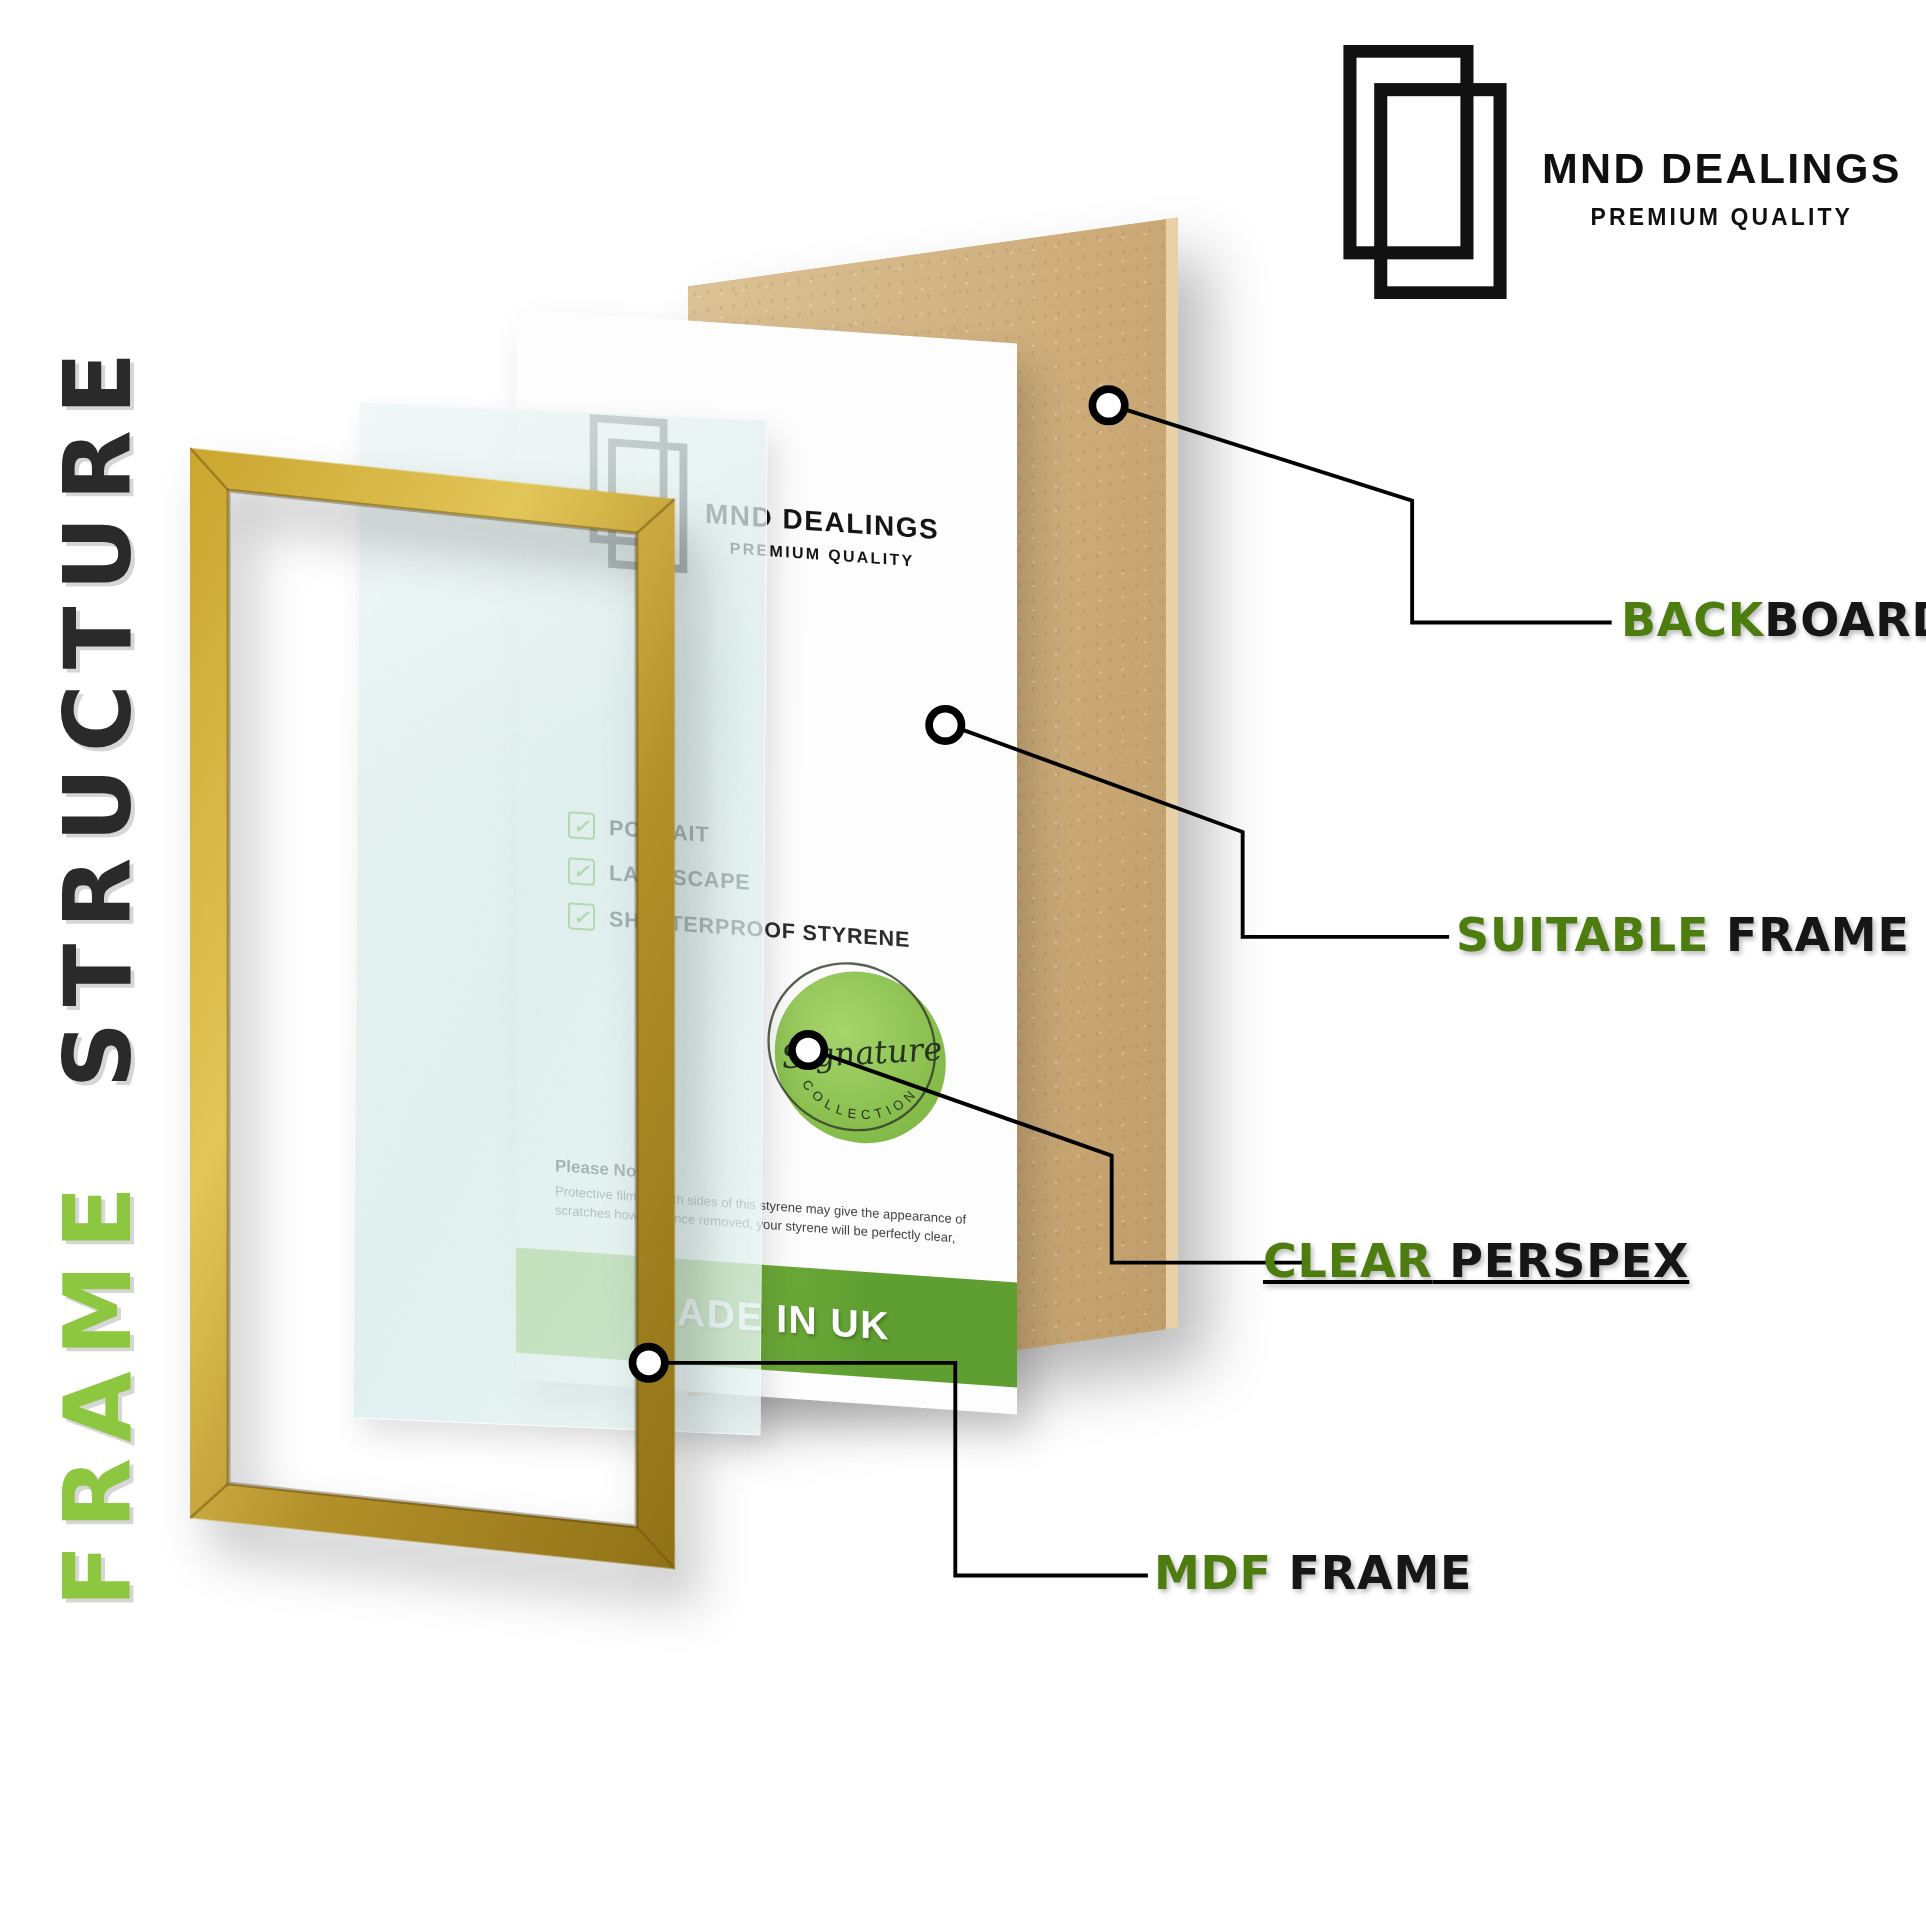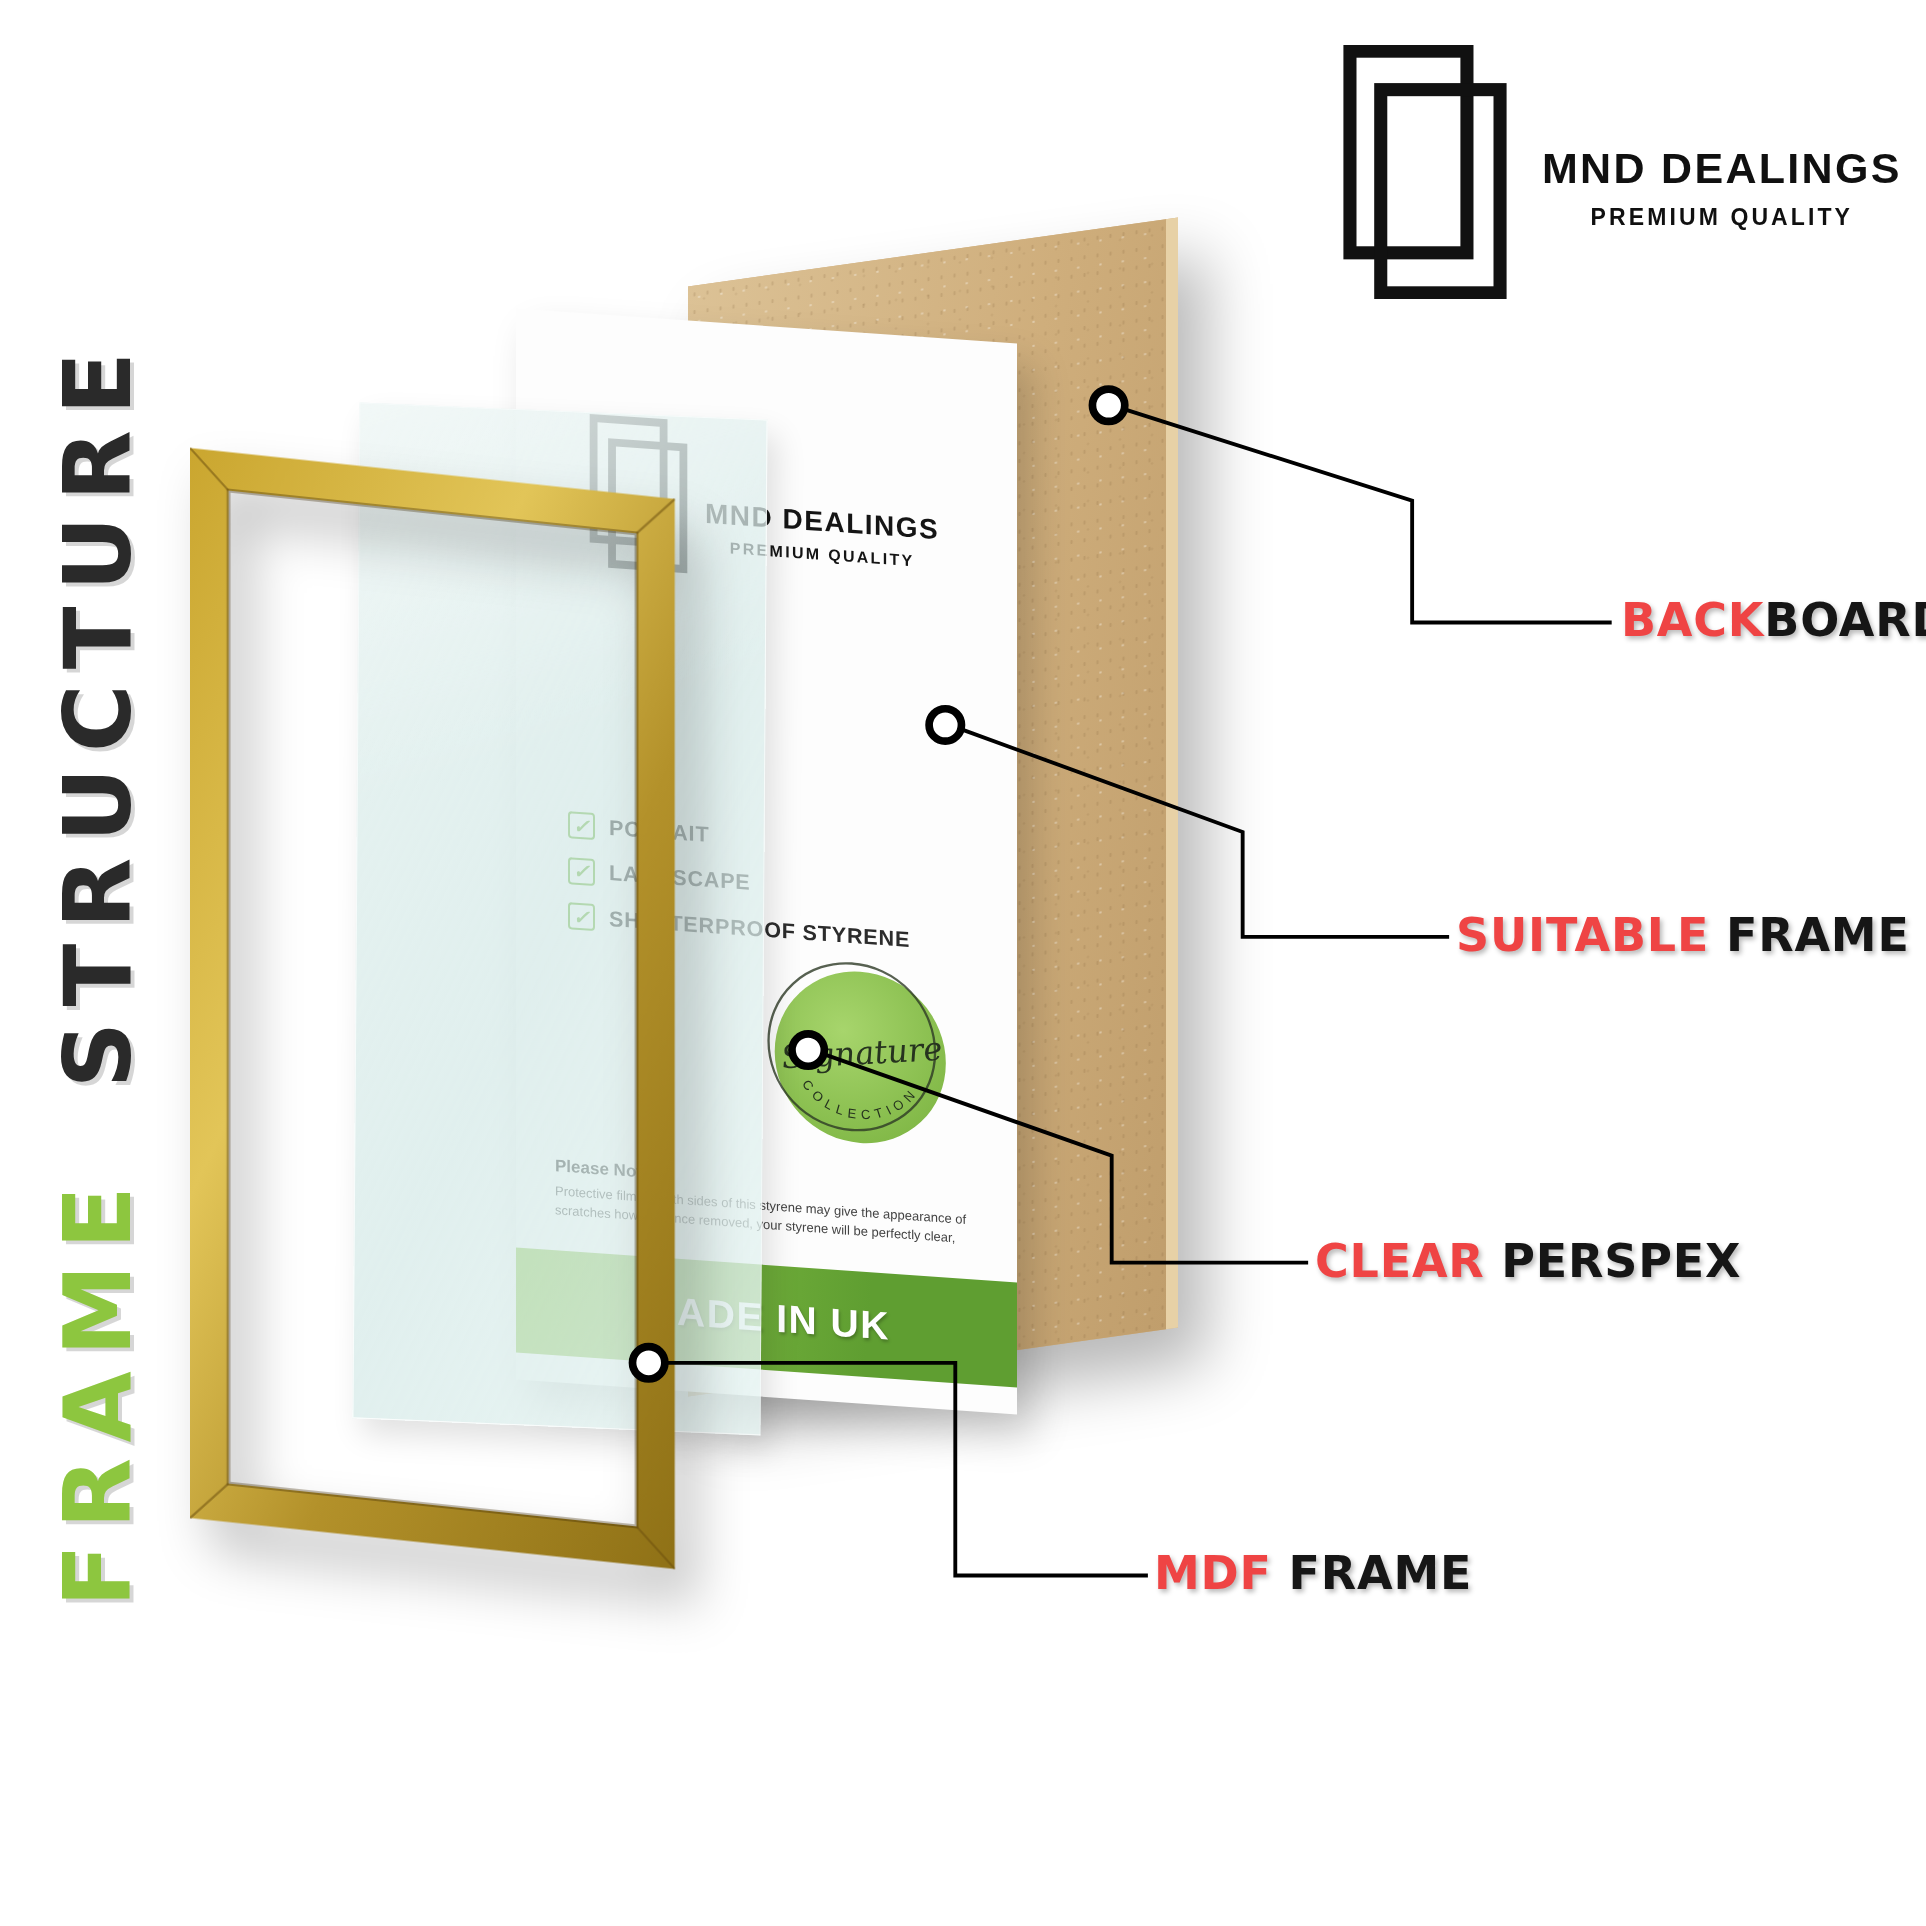--- a/index.html
+++ b/index.html
@@ -99,25 +99,25 @@
     z-index:40;pointer-events:none;
   }
 
   
   .callout-lines{position:absolute;left:0;top:0;width:1926px;height:1926px;z-index:50;pointer-events:none;}
   .callout{
     position:absolute;z-index:51;white-space:nowrap;
     font-family:"DejaVu Sans",sans-serif;font-weight:bold;font-size:46px;letter-spacing:0.8px;
     text-shadow:2.3px 3.1px 5.4px rgba(0,0,0,0.28);
   }
-  .c-accent{color:#ef4444;}
+  .c-accent{color:#4d7c0f;}
   .c-rest{color:#161616;}
   .callout-backboard{left:1621px;top:593px;}
   .callout-photo{left:1456px;top:908px;}
-  .callout-perspex{left:1315px;top:1234px;}
+  .callout-perspex{left:1263px;top:1234px;text-decoration:underline;}
   .callout-mdf{left:1154px;top:1546px;text-align:right;}
 </style>
 </head>
 <body>
 
 <div class="stage">
 
   <div class="side-title"><span class="t-green">FRAME</span> <span class="t-dark">STRUCTURE</span></div>
 
   <div class="brand-lockup">

